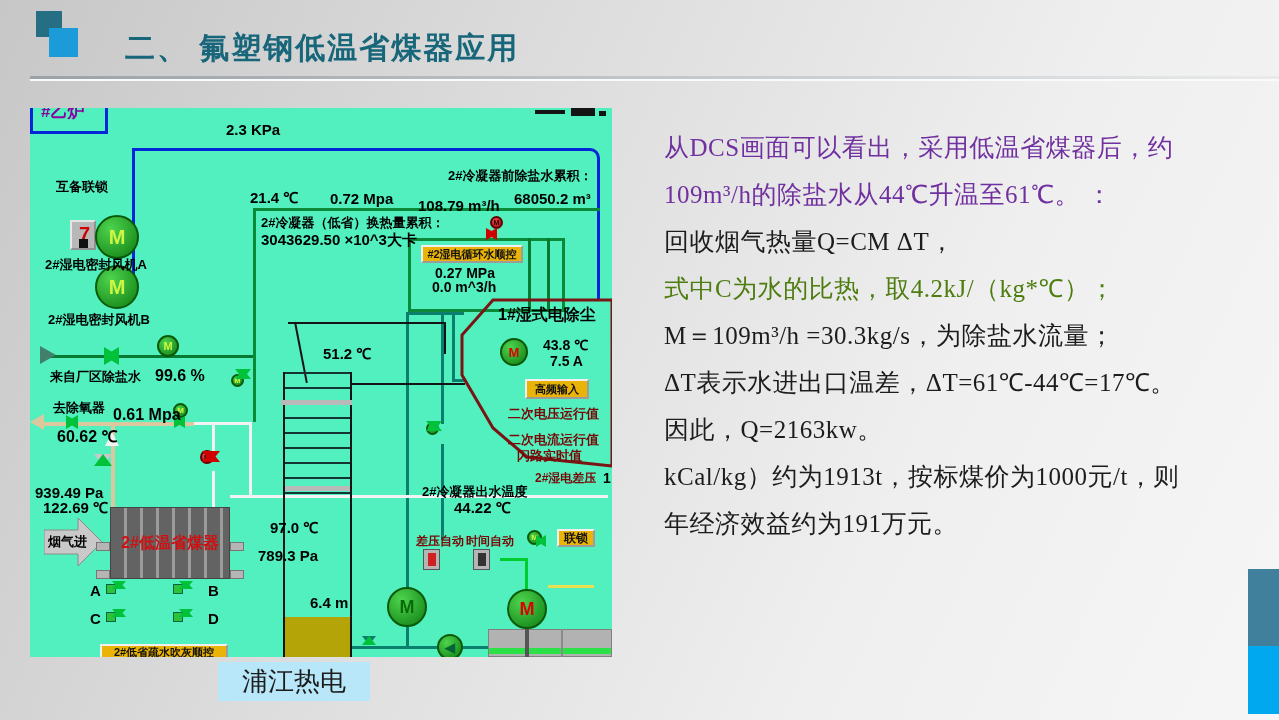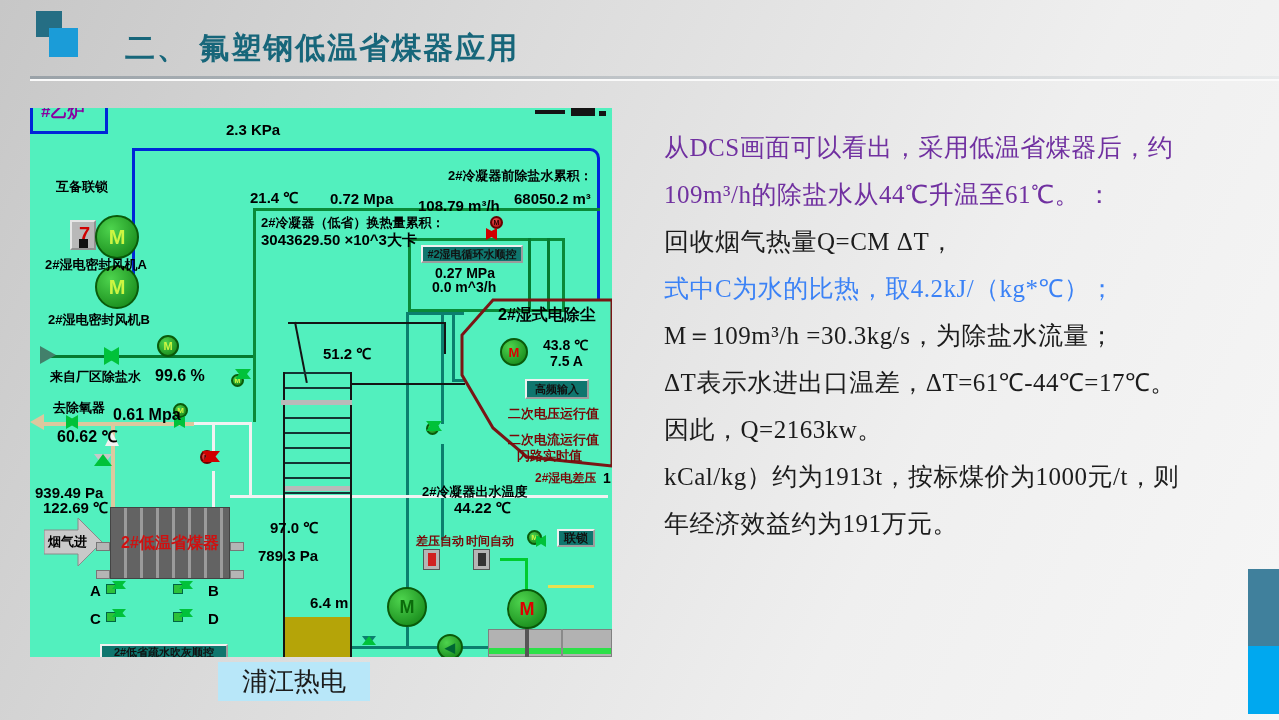--- a/index.html
+++ b/index.html
@@ -30,41 +30,41 @@
   .blu{background:#0026d8;}
   .grn{background:#057a30;}
   .wht{background:#f2f2f2;}
   .tan{background:#dcc89e;}
   .blk{background:#141414;}
   .bgr{background:#00cc2e;}
   .mc{border-radius:50%;background:radial-gradient(circle at 35% 30%,#4ed44e,#0e7d12);
       border:2px solid #0a5a0a;color:#cdf542;font-weight:bold;
       display:flex;align-items:center;justify-content:center;}
   .mc.red{background:radial-gradient(circle at 35% 30%,#f05050,#9a0505);border-color:#600;color:#2a0000;}
-  .btn{background:#0f766e;border:2px outset #f0f0f0;color:#111;font-weight:bold;
+  .btn{background:#eab308;border:2px outset #f0f0f0;color:#111;font-weight:bold;
        display:flex;align-items:center;justify-content:center;white-space:nowrap;text-align:right;}
   .tri{width:0;height:0;border-style:solid;}
   .bh{display:flex;flex-direction:row;}
   .bv{display:flex;flex-direction:column;align-items:center;}
   .ind{background:#b5b5b5;border:1px solid #555;}
   .ind i{position:absolute;left:4px;top:3px;width:8px;height:13px;display:block;}
 </style>
 </head>
 <body>
 
 <div class="abs sq1"></div>
 <div class="abs sq2"></div>
 <div class="abs title">二、 氟塑钢低温省煤器应用</div>
 <div class="abs rule"></div>
 
 <div class="abs bodytext">
   <div class="bline" style="color: rgb(112, 48, 160);">从DCS画面可以看出，采用低温省煤器后，约</div>
   <div class="bline" style="color: rgb(112, 48, 160);">109m³/h的除盐水从44℃升温至61℃。 ：</div>
   <div class="bline" style="color: rgb(28, 28, 28);">回收烟气热量Q=CM ΔT，</div>
-  <div class="bline" style="color: #3b82f6;">式中C为水的比热，取4.2kJ/（kg*℃）；</div>
+  <div class="bline" style="color: #4d7c0f;">式中C为水的比热，取4.2kJ/（kg*℃）；</div>
   <div class="bline" style="color: rgb(28, 28, 28);">M＝109m³/h =30.3kg/s，为除盐水流量；</div>
   <div class="bline" style="color: rgb(28, 28, 28);">ΔT表示水进出口温差，ΔT=61℃-44℃=17℃。</div>
   <div class="bline" style="color: rgb(28, 28, 28);">因此，Q=2163kw。</div>
   <div class="bline" style="color: rgb(28, 28, 28);">kCal/kg）约为1913t，按标煤价为1000元/t，则</div>
   <div class="bline" style="color: rgb(28, 28, 28);">年经济效益约为191万元。</div>
 </div>
 
 <div class="dcs">
 
   <div style="left:102px;top:40px;width:468px;height:152px;border-top:3px solid #0026d8;border-right:3px solid #0026d8;border-top-right-radius:10px;"></div>
@@ -270,21 +270,21 @@
   <span class="t" style="left:18px;top:182px;margin-top:23px;">2#湿电密封风机B</span>
   <span class="t" style="left:418px;top:61px;">2#冷凝器前除盐水累积：</span>
   <span class="t" style="left:220px;top:82px;font-size:15px;">21.4 ℃</span>
   <span class="t" style="left:300px;top:83px;font-size:15px;">0.72 Mpa</span>
   <span class="t" style="left:388px;top:90px;font-size:15px;">108.79 m³/h</span>
   <span class="t" style="left:484px;top:83px;font-size:15px;">68050.2 m³</span>
   <span class="t" style="left:231px;top:108px;">2#冷凝器（低省）换热量累积：</span>
   <span class="t" style="left:231px;top:124px;font-size:15px;">3043629.50 ×10^3大卡</span>
   <span class="t" style="left:405px;top:158px;font-size:14px;">0.27 MPa</span>
   <span class="t" style="left:402px;top:172px;font-size:14px;">0.0 m^3/h</span>
-  <span class="t" style="left:468px;top:198px;font-size:16px;">2#湿式电除尘</span>
+  <span class="t" style="left:468px;top:198px;font-size:16px;">1#湿式电除尘</span>
   <span class="t" style="left:513px;top:230px;font-size:14px;">43.8 ℃</span>
   <span class="t" style="left:520px;top:246px;font-size:14px;">7.5 A</span>
   <span class="t maroon" style="left:478px;top:299px;">二次电压运行值</span>
   <span class="t maroon" style="left:478px;top:325px;">二次电流运行值</span>
   <span class="t maroon" style="left:487px;top:341px;">闪路实时值</span>
   <span class="t maroon" style="left:505px;top:364px;font-size:12px;">2#湿电差压</span>
   <span class="t" style="left:573px;top:363px;font-size:14px;">1</span>
   <span class="t" style="left:293px;top:238px;font-size:15px;">51.2 ℃</span>
   <span class="t" style="left:20px;top:262px;">来自厂区除盐水</span>
   <span class="t" style="left:125px;top:259px;font-size:16px;">99.6 %</span>

